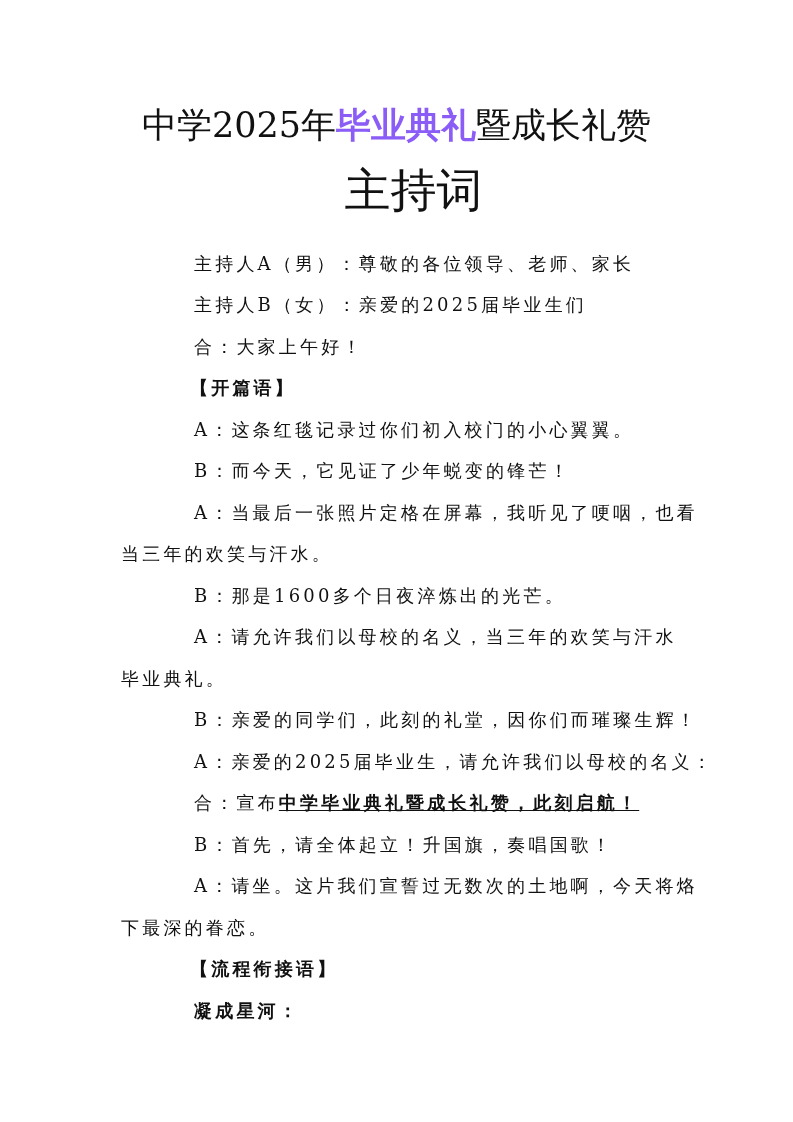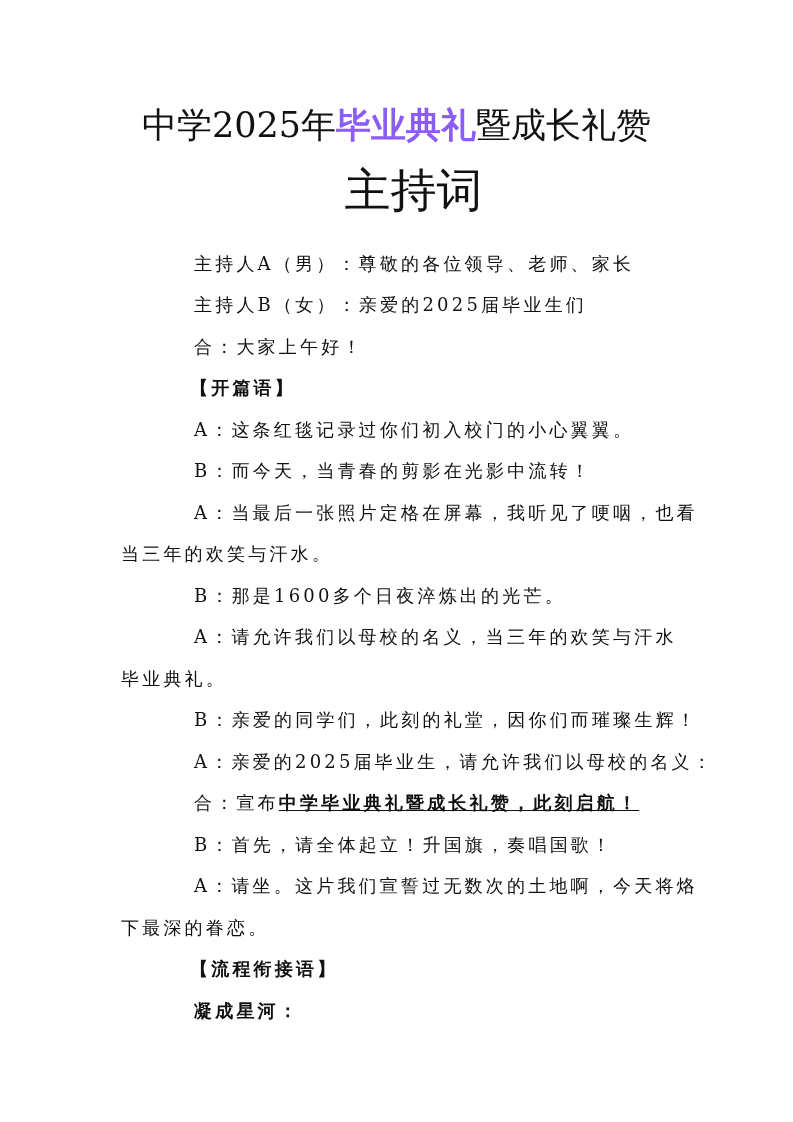--- a/index.html
+++ b/index.html
@@ -20,21 +20,21 @@
 <body>
 
 <div class="title1"><span>中学2025年</span><span class="red">毕业典礼</span><span>暨成长礼赞</span></div>
 <div class="title2">主持词</div>
 
 <div class="line ind" style="top:252px">主持人A（男）：尊敬的各位领导、老师、家长</div>
 <div class="line ind" style="top:293px">主持人B（女）：亲爱的2025届毕业生们</div>
 <div class="line ind" style="top:335px">合：大家上午好！</div>
 <div class="line ind bold" style="top:376px;left:158px">【开篇语】</div>
 <div class="line ind" style="top:418px">A：这条红毯记录过你们初入校门的小心翼翼。</div>
-<div class="line ind" style="top:459px">B：而今天，当青春的剪影在光影中流转！</div>
+<div class="line ind" style="top:459px">B：而今天，它见证了少年蜕变的锋芒！</div>
 <div class="line ind" style="top:501px">A：当最后一张照片定格在屏幕，我听见了哽咽，也看</div>
 <div class="line noind" style="top:542px">当三年的欢笑与汗水。</div>
 <div class="line ind" style="top:584px">B：那是1600多个日夜淬炼出的光芒。</div>
 <div class="line ind" style="top:625px">A：请允许我们以母校的名义，当三年的欢笑与汗水</div>
 <div class="line noind" style="top:667px">毕业典礼。</div>
 <div class="line ind" style="top:708px">B：亲爱的同学们，此刻的礼堂，因你们而璀璨生辉！</div>
 <div class="line ind" style="top:750px">A：亲爱的2025届毕业生，请允许我们以母校的名义：</div>
 <div class="line ind" style="top:791px"><span>合：宣布</span><span class="b">中学毕业典礼暨成长礼赞，此刻启航！</span></div>
 <div class="line ind" style="top:833px">B：首先，请全体起立！升国旗，奏唱国歌！</div>
 <div class="line ind" style="top:874px">A：请坐。这片我们宣誓过无数次的土地啊，今天将烙</div>

